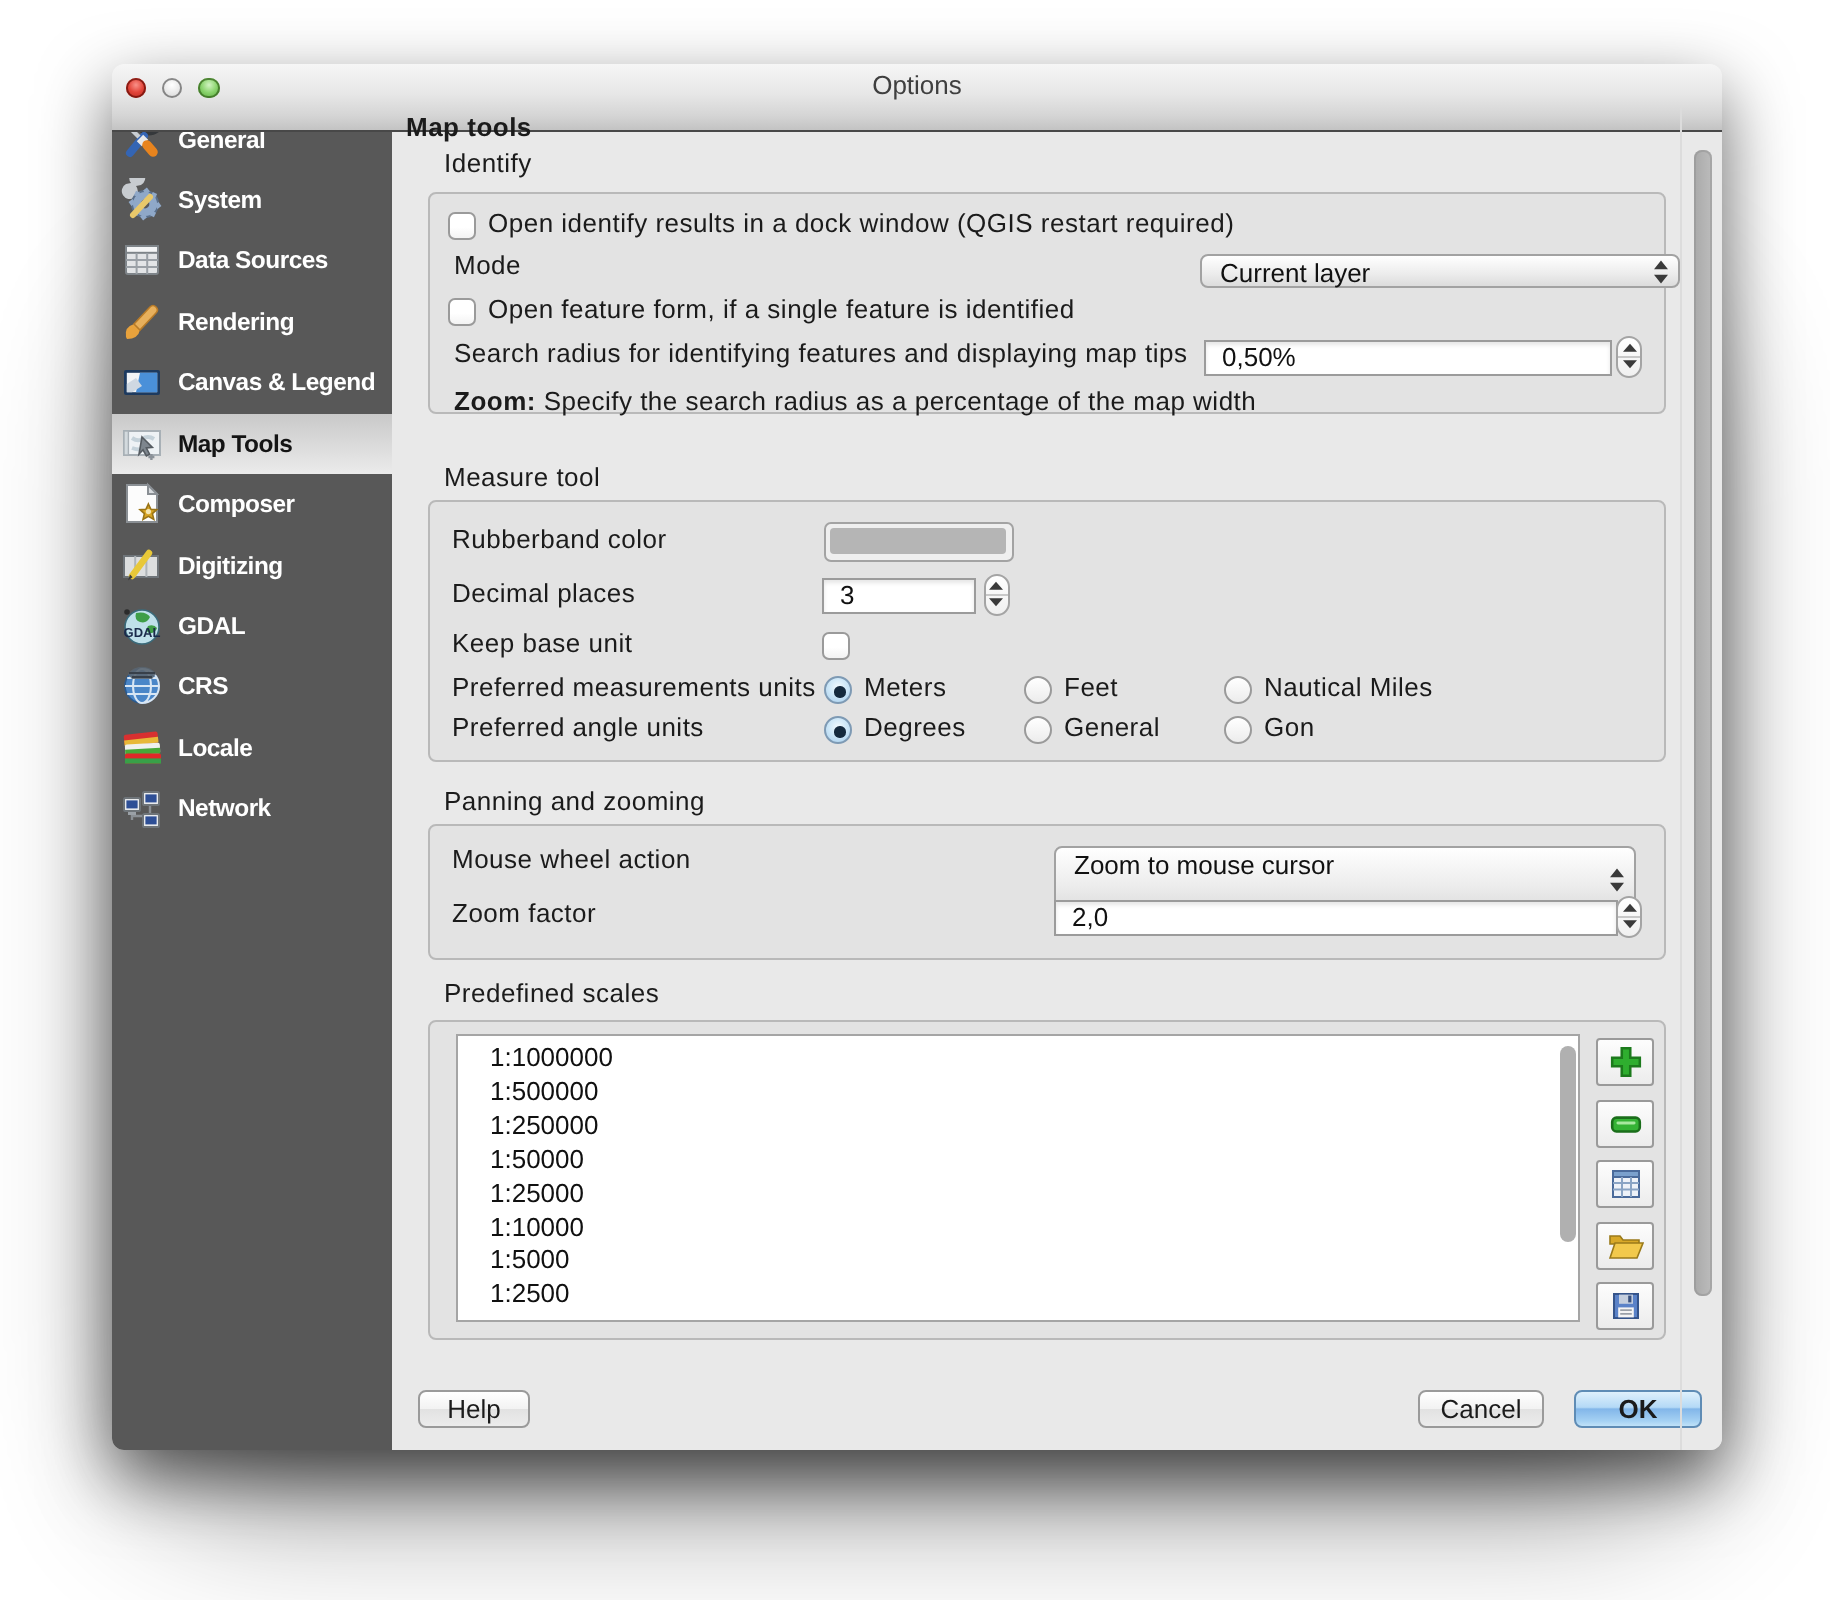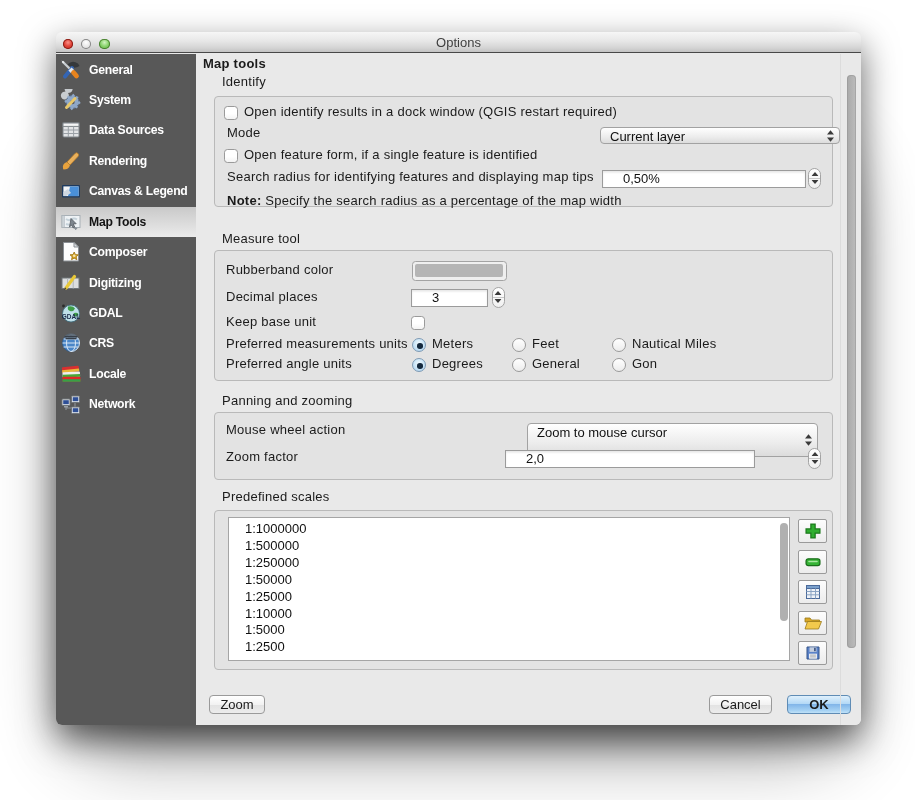--- a/index.html
+++ b/index.html
@@ -4,21 +4,21 @@
 <style>
 * { margin:0; padding:0; box-sizing:border-box; }
 html,body { width:915px; height:800px; background:#fff; overflow:hidden;
   font-family:"Liberation Sans", sans-serif; }
 #stage { position:relative; width:915px; height:800px; }
 #win { position:absolute; left:56px; top:32px; width:805px; height:693px;
   border-radius:6px;
   background:#e9e9e9;
   box-shadow: 0 14px 35px rgba(0,0,0,0.62);
 }
-#titlebar { position:absolute; left:0; top:0; width:805px; height:21px;
+#titlebar { position:absolute; left:0; top:0; width:805px; height:34px;
   border-radius:6px 6px 0 0;
   background:linear-gradient(180deg,#f6f6f6 0%,#e7e7e7 45%,#d5d5d5 78%,#c3c3c3 100%);
   border-bottom:1px solid #484848; }
 .tl { position:absolute; top:6.6px; width:10.5px; height:10.5px; border-radius:50%; }
 .tl.red   { left:6.6px; background:radial-gradient(circle at 50% 35%, #f99189 0%, #e2453a 45%, #b2271d 100%); box-shadow:inset 0 0 0 1px rgba(110,15,8,.75);}
 .tl.gry   { left:24.8px; background:radial-gradient(circle at 50% 35%, #ffffff 0%, #e8e8e8 50%, #cfcfcf 100%); box-shadow:inset 0 0 0 1px rgba(110,110,110,.8);}
 .tl.grn   { left:43.4px; background:radial-gradient(circle at 50% 35%, #d2f3c2 0%, #8bd46e 45%, #4fa233 100%); box-shadow:inset 0 0 0 1px rgba(60,110,35,.8);}
 #title { position:absolute; left:0; top:0; width:100%; height:21px; line-height:21px;
   text-align:center; font-size:13px; color:#3f3f3f; }
 #sidebar { position:absolute; left:0; top:22px; width:140px; height:671px;
@@ -35,21 +35,21 @@
 .bold { font-weight:bold; }
 .gbox { position:absolute; background:#e3e3e3; border:1px solid #b9b9b9; border-radius:4px; }
 .cb { position:absolute; width:14px; height:14px; background:linear-gradient(180deg,#ffffff 55%,#f3f3f3);
   border:1.2px solid #9a9a9a; border-radius:3.5px; }
 .radio { position:absolute; width:14px; height:14px; border-radius:50%;
   background:linear-gradient(180deg,#ffffff,#ececec); border:1px solid #9a9a9a; }
 .radio.on { background:radial-gradient(circle at 50% 38%, #f2fafe 0%, #cfe8f8 45%, #a6cdec 100%); border-color:#7e9ab4; }
 .radio.on::after { content:""; position:absolute; left:4.2px; top:4.2px; width:5.6px; height:5.6px;
   border-radius:50%; background:#152a3e; }
 .input { position:absolute; background:#fff; border:1px solid #9b9b9b; box-shadow:inset 0 1.5px 2px rgba(0,0,0,0.10);
-  font-size:13px; color:#111; padding-left:20px; }
+  font-size:13px; color:#111; padding-left:8px; }
 .combo { position:absolute; background:linear-gradient(180deg,#ffffff,#ececec 60%,#dcdcdc);
   border:1px solid #a2a2a2; border-radius:4px; font-size:13px; color:#111; }
 .combo .ct { position:absolute; left:9px; top:0; line-height:17px; }
 .combo .ar { position:absolute; right:5px; top:50%; transform:translateY(-50%); }
 .spin { position:absolute; width:12.5px; background:linear-gradient(180deg,#ffffff,#f0f0f0);
   border:1px solid #a4a4a4; border-radius:6.5px; }
 .spin::before { content:""; position:absolute; left:0; right:0; top:50%; height:1px; background:#c9c9c9; }
 .spin svg { position:absolute; left:50%; top:50%; transform:translate(-50%,-50%); }
 .mbtn { position:absolute; height:19px; border:1px solid #9a9a9a; border-radius:4px;
   background:linear-gradient(180deg,#ffffff,#f2f2f2 50%,#e2e2e2 51%,#ececec);
@@ -221,21 +221,21 @@
       </div>
   <span class="cb" style="left:168px;top:117px"></span>
   <div class="lbl" style="left:188px;top:114.5px">Open feature form, if a single feature is identified</div>
   <div class="lbl" style="left:171px;top:137px">Search radius for identifying features and displaying map tips</div>
   <div class="input" style="left:546px;top:138px;width:204px;height:18px;line-height:16px">0,50%</div>
   <div class="spin" style="left:752.4px;top:136px;height:20.6px">
         <svg width="7" height="13" viewBox="0 0 7 13">
           <path d="M0,4.4 L3.5,0.4 L7,4.4 Z M0,8.6 L3.5,12.6 L7,8.6 Z" fill="#3a3a3a"></path>
         </svg>
       </div>
-  <div class="lbl" style="left:171px;top:160.5px"><b>Note:</b> Specify the search radius as a percentage of the map width</div>
+  <div class="lbl" style="left:171px;top:160.5px"><b>Zoom:</b> Specify the search radius as a percentage of the map width</div>
 
   <div class="lbl" style="left:166px;top:198.5px">Measure tool</div>
   <div class="gbox" style="left:158px;top:218px;width:619px;height:131px"></div>
   <div class="lbl" style="left:170px;top:229.5px">Rubberband color</div>
   <div class="abs" style="left:355.5px;top:229px;width:95px;height:19.5px;border:1px solid #a3a3a3;border-radius:3.5px;background:#efefef">
         <div style="position:absolute;left:2.2px;top:2.2px;right:2.2px;bottom:2.2px;background:#b5b5b5;border-radius:2px"></div>
       </div>
   <div class="lbl" style="left:170px;top:257px">Decimal places</div>
   <div class="input" style="left:355px;top:257px;width:77px;height:18px;line-height:16px">3</div>
   <div class="spin" style="left:436px;top:255px;height:20.6px">
@@ -263,21 +263,21 @@
   <div class="lbl" style="left:166px;top:360.5px">Panning and zooming</div>
   <div class="gbox" style="left:158px;top:380px;width:619px;height:68px"></div>
   <div class="lbl" style="left:170px;top:390px">Mouse wheel action</div>
   <div class="combo" style="left:471px;top:391px;width:291px;height:34px">
         <span class="ct" style="line-height:18px">Zoom to mouse cursor</span>
         <svg class="ar" width="7" height="12" viewBox="0 0 7 12">
           <path d="M0,4.6 L3.5,0.2 L7,4.6 Z M0,7.4 L3.5,11.8 L7,7.4 Z" fill="#3a3a3a"></path>
         </svg>
       </div>
   <div class="lbl" style="left:170px;top:417px">Zoom factor</div>
-  <div class="input" style="left:449px;top:418px;width:250px;height:18px;line-height:16px">2,0</div>
+  <div class="input" style="left:471px;top:418px;width:282px;height:18px;line-height:16px">2,0</div>
   <div class="spin" style="left:752.4px;top:416px;height:20.6px">
         <svg width="7" height="13" viewBox="0 0 7 13">
           <path d="M0,4.4 L3.5,0.4 L7,4.4 Z M0,8.6 L3.5,12.6 L7,8.6 Z" fill="#3a3a3a"></path>
         </svg>
       </div>
 
   <div class="lbl" style="left:166px;top:457px">Predefined scales</div>
   <div class="gbox" style="left:158px;top:478px;width:619px;height:160px"></div>
   <div id="scales">
    <div>1:1000000</div>
@@ -317,19 +317,19 @@
   <div class="lbtn" style="left:742px;top:609px">
         <svg width="15" height="15" viewBox="0 0 15 15">
           <path d="M1.5,1.5 h12 v12 h-12 Z" fill="#5a82c8" stroke="#35548a" stroke-width="1"></path>
           <rect x="4" y="1.8" width="7" height="4.6" fill="#c4cede"></rect>
           <rect x="8.6" y="2.3" width="1.6" height="3.4" fill="#38507e"></rect>
           <rect x="3.6" y="8.2" width="7.8" height="5" fill="#f4f4f4"></rect>
           <path d="M4.6,9.6 h5.8 M4.6,11.4 h5.8" stroke="#9aa0a8" stroke-width="0.9"></path>
         </svg>
       </div>
 
-  <div class="mbtn" style="left:153px;top:663px;width:56px">Zoom</div>
+  <div class="mbtn" style="left:153px;top:663px;width:56px">Help</div>
   <div class="mbtn" style="left:653px;top:663px;width:63px">Cancel</div>
   <div class="mbtn blue bold" style="left:731px;top:663px;width:64px">OK</div>
   <div style="position:absolute;left:784px;top:22px;width:1px;height:671px;background:#dcdcdc"></div>
       <div class="thumb" style="left:791px;top:43px;width:9px;height:573px;background:linear-gradient(90deg,#a9a9a9,#bcbcbc);box-shadow:inset 0 0 0 1px rgba(145,145,145,.5)"></div>
  </div>
 </div>
 
 </body></html>

